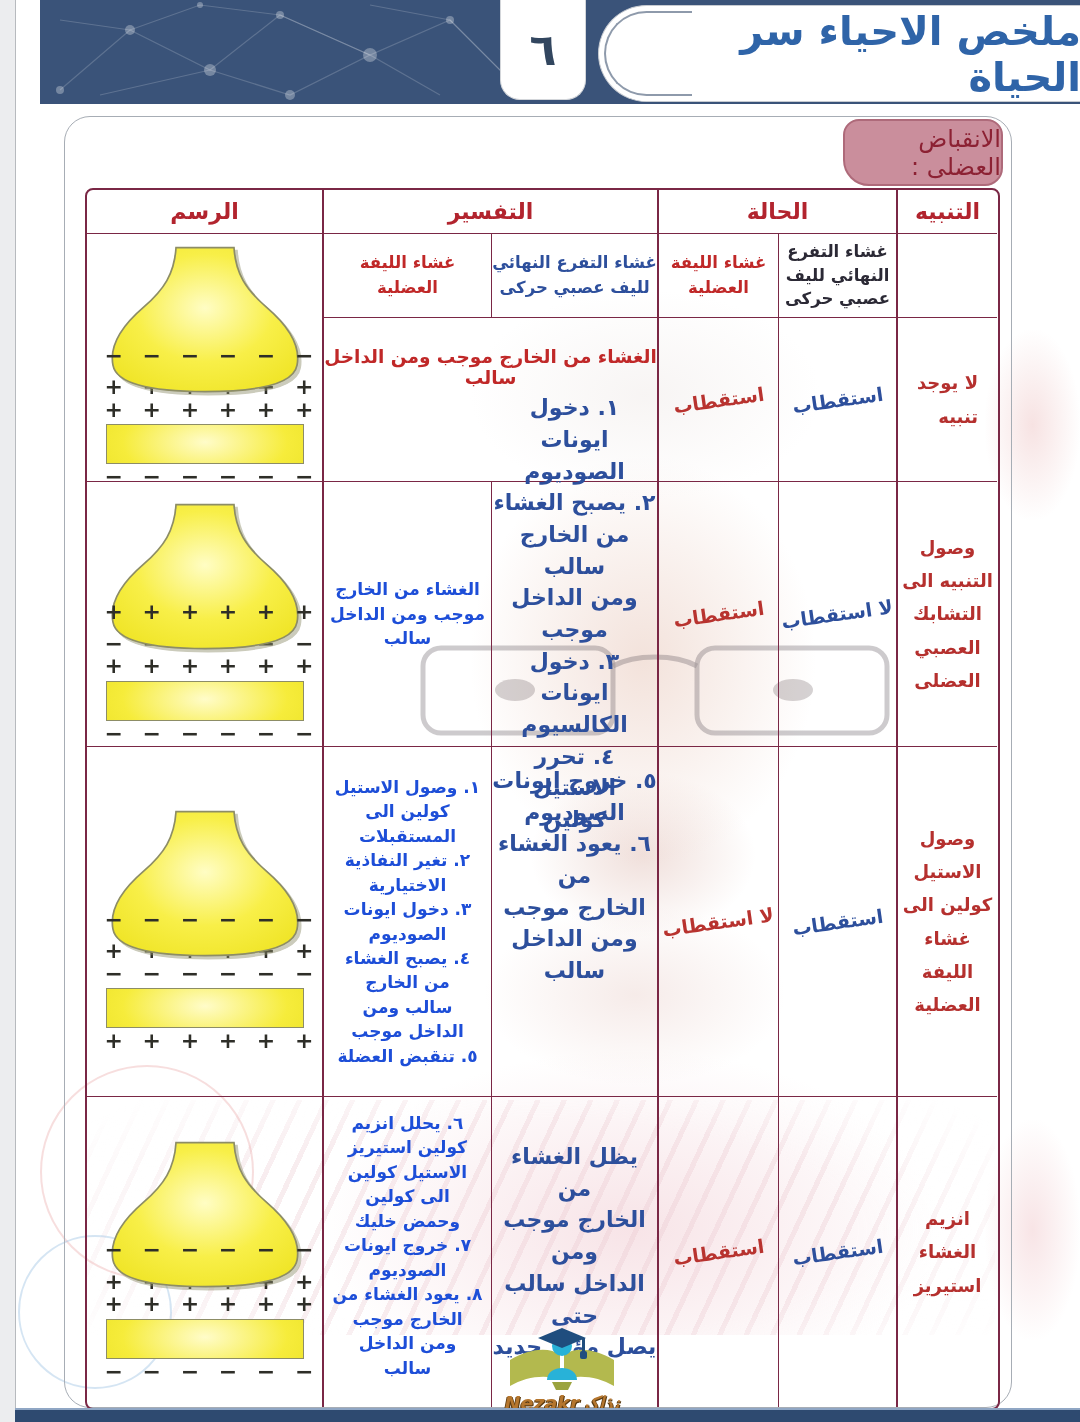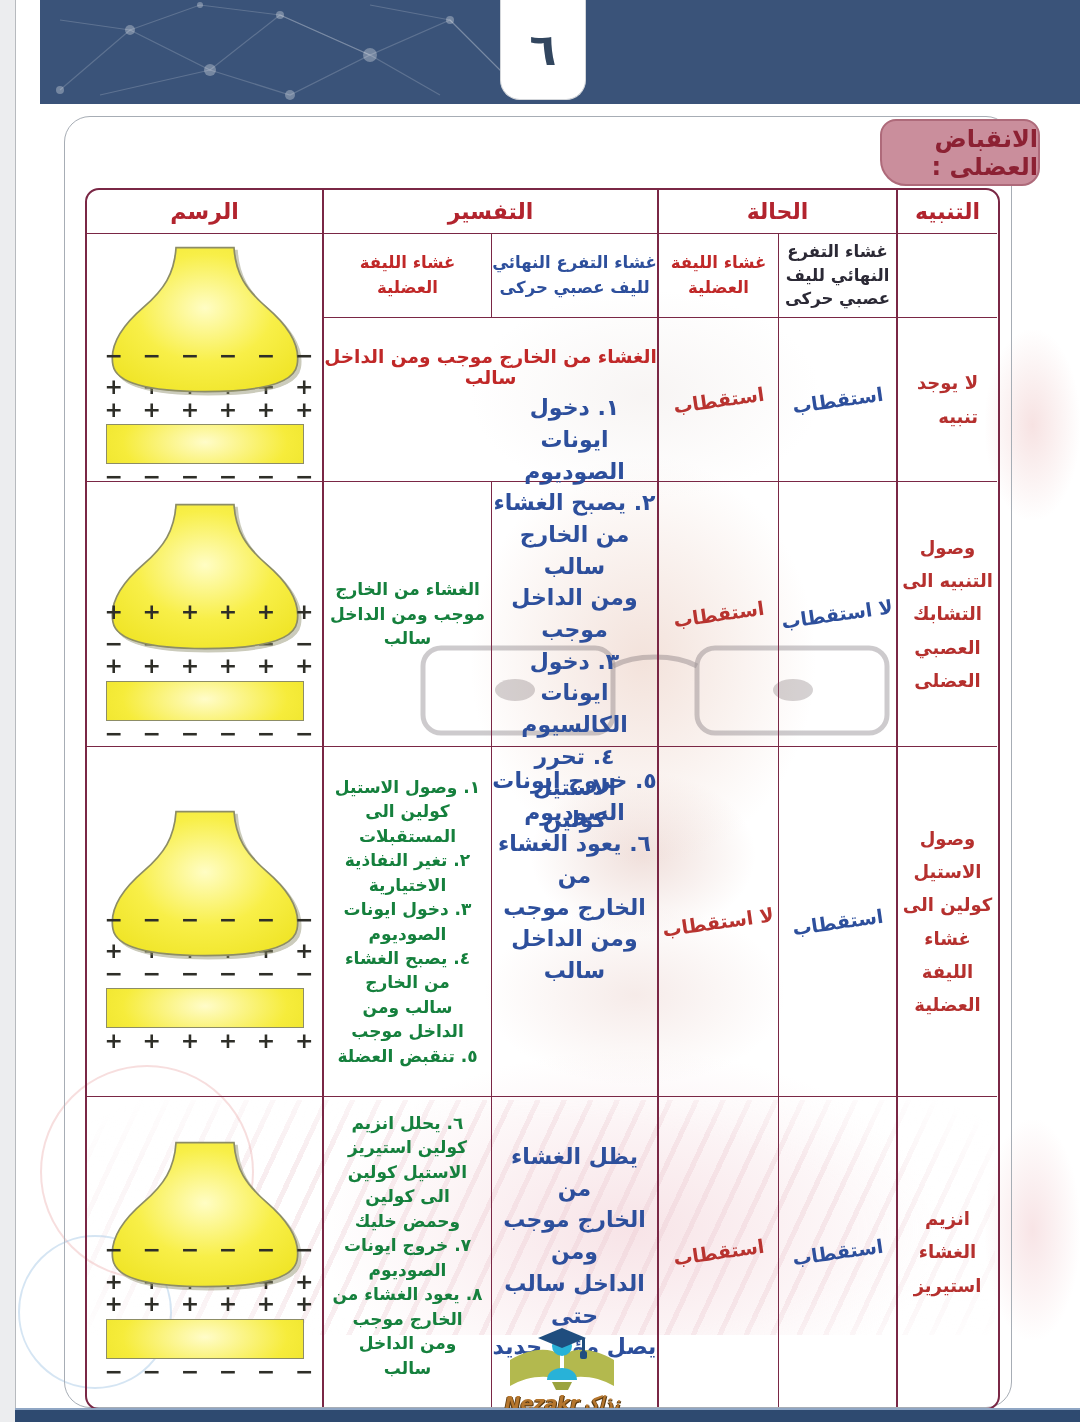--- a/index.html
+++ b/index.html
@@ -20,21 +20,21 @@
               display:flex;align-items:center;justify-content:center;}
   .title-pill::before{content:"";position:absolute;left:5px;top:5px;bottom:5px;width:86px;
               border:2.5px solid #8e9aab;border-right:none;border-radius:44px 0 0 44px;}
   .page-title{direction:rtl;font-size:40px;font-weight:bold;color:#2f64a8;padding-left:56px;}
 
   .content-frame{position:absolute;left:64px;top:116px;width:946px;height:1290px;
                  border:1.5px solid #a7adb5;border-radius:26px;background:transparent;z-index:2;}
   .section-badge{position:absolute;left:843px;top:119px;width:156px;height:63px;background:#ca8e9c;
                  border:2px solid #ae6a7a;border-radius:16px 16px 18px 26px;z-index:4;
                  display:flex;align-items:center;justify-content:center;direction:rtl;
-                 font-size:24px;font-weight:bold;color:#8c2133;margin-left:37px;}
+                 font-size:24px;font-weight:normal;color:#8c2133;}
 
   .bottom-bar{position:absolute;left:15px;top:1408px;width:1065px;height:14px;background:#2e4a70;
               border-top:2px solid #8fa6c4;z-index:6;}
 
   
   .watermark{position:absolute;left:85px;top:230px;width:910px;height:1105px;z-index:0;
     background:
       radial-gradient(ellipse 250px 150px at 560px 165px, rgba(247,244,243,0.95) 0%, rgba(247,244,243,0) 70%),
       radial-gradient(ellipse 240px 285px at 558px 430px, rgba(240,219,210,0.80) 0%, rgba(240,219,210,0) 72%),
       radial-gradient(ellipse 150px 110px at 558px 625px, rgba(228,198,190,0.55) 0%, rgba(228,198,190,0) 75%),
@@ -52,34 +52,34 @@
   .blobA{left:985px;top:330px;width:95px;height:190px;
          background:radial-gradient(ellipse at 50% 50%, rgba(240,203,203,0.55), rgba(240,203,203,0) 72%);}
   .blobB{left:985px;top:1120px;width:95px;height:220px;
          background:radial-gradient(ellipse at 50% 50%, rgba(243,210,213,0.6), rgba(243,210,213,0) 72%);}
 
   
   .tbl{position:absolute;left:85px;top:188px;width:915px;height:1222px;z-index:3;direction:ltr;
        display:grid;box-sizing:border-box;
        grid-template-columns:235px 169px 166px 121px 118px 101px;
        grid-template-rows:44px 84px 164px 265px 350px 310px;
-       border:2.5px solid #7a2745;border-radius:14px;overflow:hidden;background:transparent;}
+       border:2.5px solid #7a2745;border-radius:8px;overflow:hidden;background:transparent;}
   .cell{box-sizing:border-box;display:flex;align-items:center;justify-content:center;
         text-align:center;white-space:pre-line;direction:rtl;background:transparent;}
   .bl{border-left:2.2px solid #7a2745;}
   .blt{border-left:1.3px solid #7a2745;}
   .bb{border-bottom:1.8px solid #7a2745;}
   .hcell{font-size:22px;font-weight:bold;color:#b2242e;}
   .sub-red{font-size:16.5px;font-weight:bold;color:#c02828;line-height:1.5;}
   .sub-blue{font-size:16.5px;font-weight:bold;color:#2d4f9c;line-height:1.5;}
   .sub-dark{font-size:16.5px;font-weight:bold;color:#2b2935;line-height:1.45;}
   .state-red{font-size:19px;font-weight:bold;color:#b8332f;transform:rotate(-8deg);}
   .state-blue{font-size:19px;font-weight:bold;color:#2d4f9c;transform:rotate(-8deg);}
   .stim{font-size:18px;font-weight:bold;color:#b5302e;line-height:1.85;}
-  .list-red{font-size:17px;font-weight:bold;color:#15803d;line-height:1.44;}
+  .list-red{font-size:17px;font-weight:bold;color:#1d4ed8;line-height:1.44;}
   .list-blue{font-size:22px;font-weight:bold;color:#2d4f9c;line-height:1.44;}
   .expl-merged{font-size:18.5px;font-weight:bold;color:#c02828;align-items:flex-start;padding-top:28px;}
 
   
   .draw-stack{display:flex;flex-direction:column;align-items:center;}
   .bellwrap{position:relative;width:208px;height:150px;}
   .bell{width:208px;height:150px;filter:drop-shadow(3px 3px 0 rgba(140,140,105,0.45));}
   .symrow{width:200px;text-align:center;font-size:22px;font-weight:bold;color:#2e2e28;
           line-height:1.02;word-spacing:12px;white-space:nowrap;direction:ltr;}
   .bellsyms{position:absolute;left:4px;bottom:9px;}
@@ -139,20 +139,23 @@
         <circle cx="330" cy="55" r="7"></circle>
           <circle cx="410" cy="20" r="4"></circle>
           <circle cx="250" cy="95" r="5"></circle>
         <circle cx="20" cy="90" r="4"></circle>
           <circle cx="160" cy="5" r="3"></circle>
       </g>
     </svg>
   </div>
   <div class="num-tab">
     <span>٦</span>
+  </div>
+  <div class="title-pill">
+    <span class="page-title">ملخص الاحياء سر الحياة</span>
   </div>
 
   <div class="content-frame"></div>
   <div class="section-badge">الانقباض العضلى :</div>
 
   <div class="tbl">
 
     <div class="cell hcell bb" style="grid-column:1;grid-row:1;">الرسم</div>
     <div class="cell hcell bb bl" style="grid-column:2 / span 2;grid-row:1;">التفسير</div>
     <div class="cell hcell bb bl" style="grid-column:4 / span 2;grid-row:1;">الحالة</div>

